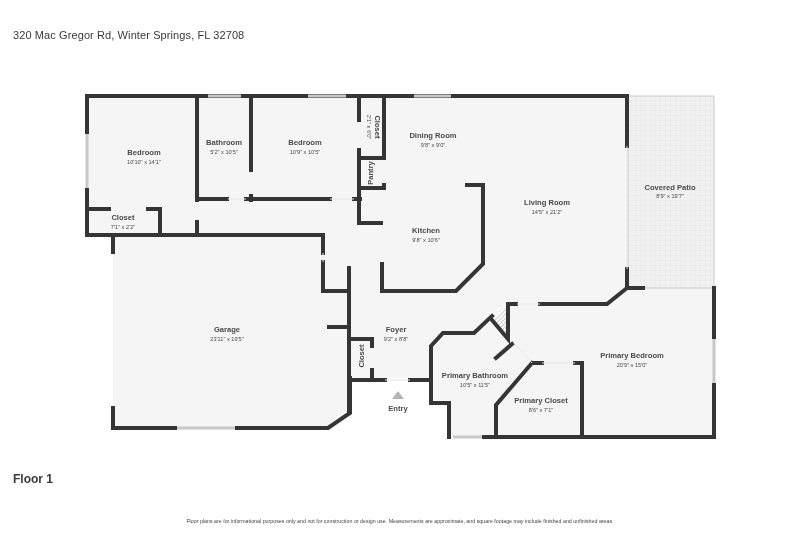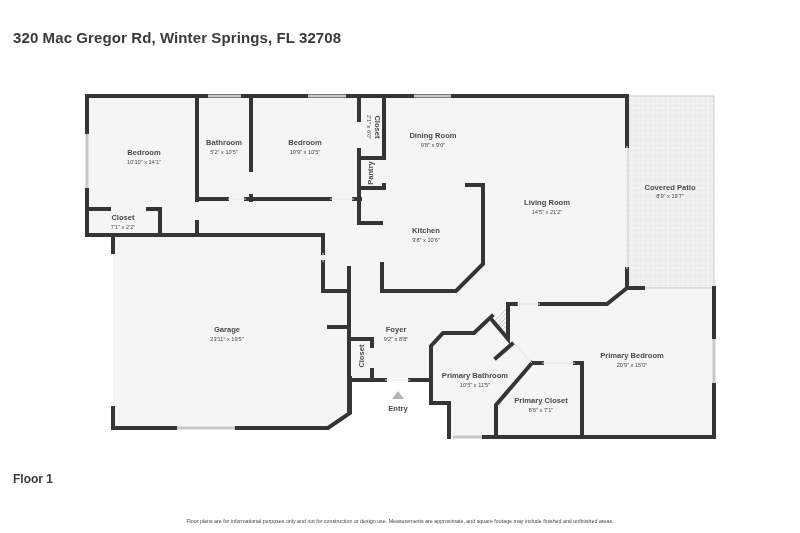--- a/index.html
+++ b/index.html
@@ -1,17 +1,17 @@
 <!DOCTYPE html>
 <html><head>
 <meta charset="utf-8">
 <style>
   html, body { margin:0; padding:0; background:#ffffff; }
   body { width:800px; height:533px; position:relative; overflow:hidden; font-family:"Liberation Sans", "DejaVu Sans", sans-serif; color:#333; }
-  .address { position:absolute; left:13px; top:29px; font-size:15px; font-weight:bold; color:#3a3a3a; letter-spacing:0.1px; }
+  .address { position:absolute; left:13px; top:29px; font-size:11px; font-weight:normal; color:#3a3a3a; letter-spacing:0.1px; }
   .floor-label { position:absolute; left:13px; top:472px; font-size:12px; font-weight:bold; color:#3a3a3a; }
   .disclaimer { position:absolute; left:0; width:800px; top:518px; text-align:center; font-size:5.3px; color:#444; }
   svg.plan { position:absolute; left:0; top:0; }
   .room-name { font-family:"Liberation Sans", "DejaVu Sans", sans-serif; font-size:7.6px; font-weight:bold; fill:#4a4a4a; text-anchor:middle; }
   .room-dim { font-family:"Liberation Sans", "DejaVu Sans", sans-serif; font-size:5.6px; fill:#4a4a4a; text-anchor:middle; }
   .wall { stroke:#353535; stroke-width:4; fill:none; stroke-linecap:square; stroke-linejoin:miter; }
   .window { stroke:#c8c8c8; stroke-width:3; fill:none; }
   .door-gap { stroke:#e6e6e6; stroke-width:1; fill:none; }
   .entry-label { font-family:"Liberation Sans", "DejaVu Sans", sans-serif; font-size:7.6px; font-weight:bold; fill:#4a4a4a; text-anchor:middle; }
 </style>

